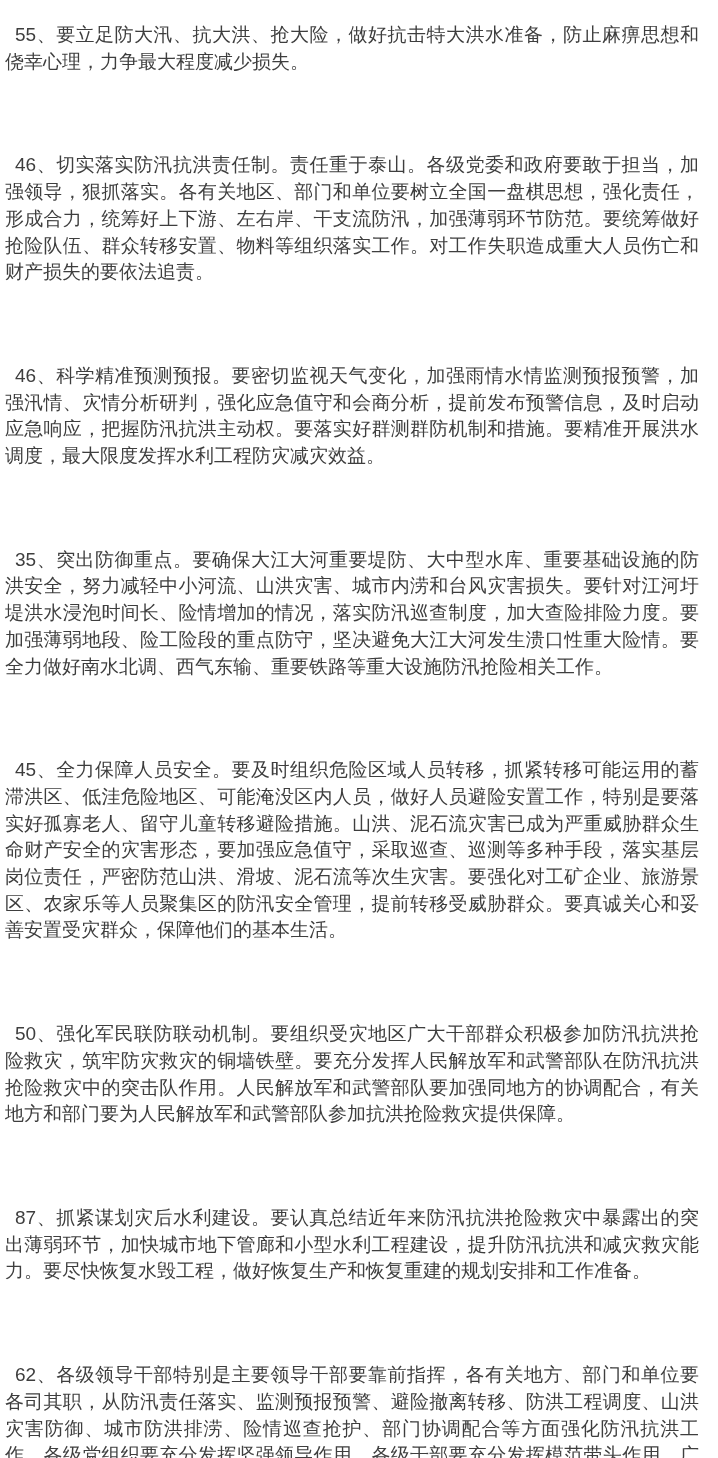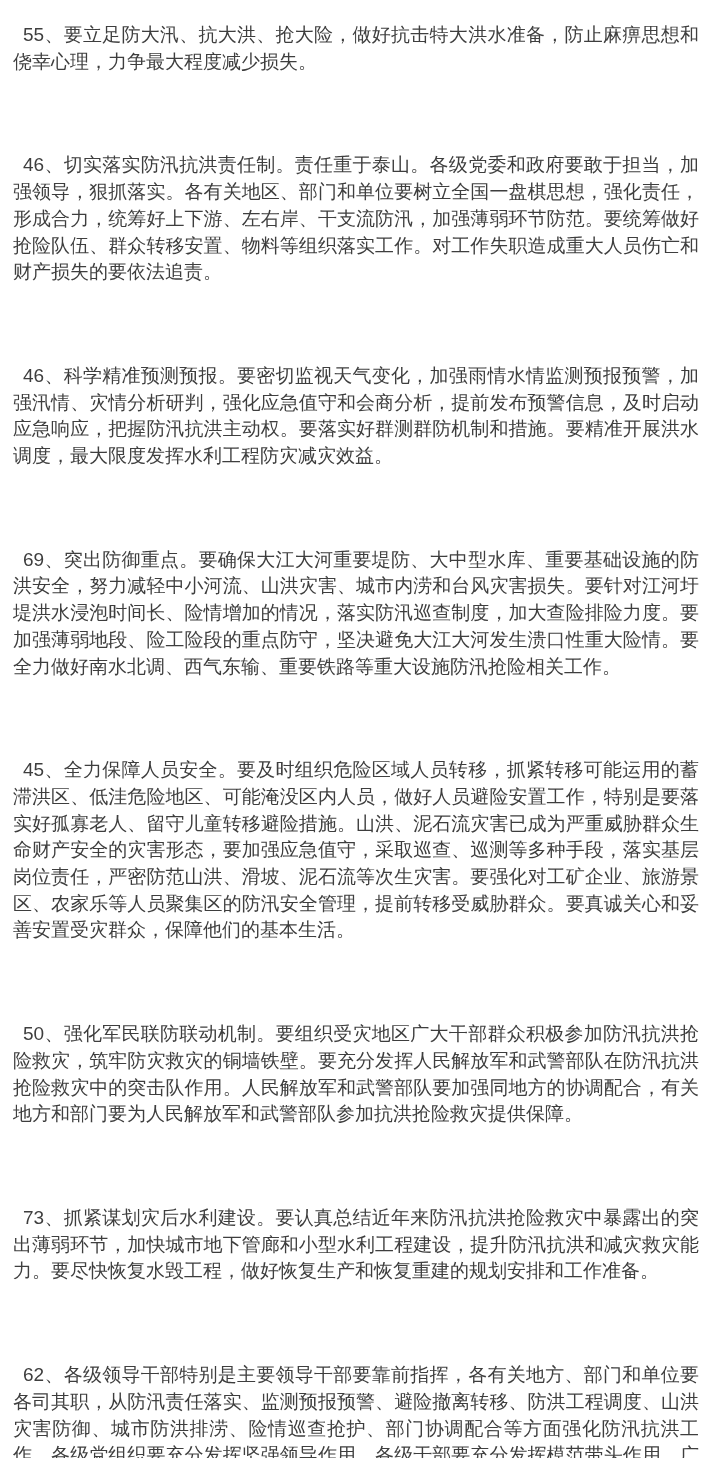--- a/index.html
+++ b/index.html
@@ -18,34 +18,34 @@
   .doc {
     box-sizing: border-box;
     width: 718px;
     padding: 22px 19px 0 5px;
     color: #3e3e3e;
     font-size: 19px;
     line-height: 26.7px;
     text-align: justify;
   }
   .doc p {
-    margin: 0 0 77px 8px;
+    margin: 0 0 77px 0;
     text-indent: 10px;
   }
   .doc p:last-child {
     margin-bottom: 0;
   }
 </style>
 </head>
 <body>
 
 <div class="page">
   <div class="doc">
     <p>55、要立足防大汛、抗大洪、抢大险，做好抗击特大洪水准备，防止麻痹思想和侥幸心理，力争最大程度减少损失。</p>
     <p>46、切实落实防汛抗洪责任制。责任重于泰山。各级党委和政府要敢于担当，加强领导，狠抓落实。各有关地区、部门和单位要树立全国一盘棋思想，强化责任，形成合力，统筹好上下游、左右岸、干支流防汛，加强薄弱环节防范。要统筹做好抢险队伍、群众转移安置、物料等组织落实工作。对工作失职造成重大人员伤亡和财产损失的要依法追责。</p>
     <p>46、科学精准预测预报。要密切监视天气变化，加强雨情水情监测预报预警，加强汛情、灾情分析研判，强化应急值守和会商分析，提前发布预警信息，及时启动应急响应，把握防汛抗洪主动权。要落实好群测群防机制和措施。要精准开展洪水调度，最大限度发挥水利工程防灾减灾效益。</p>
-    <p>69、突出防御重点。要确保大江大河重要堤防、大中型水库、重要基础设施的防洪安全，努力减轻中小河流、山洪灾害、城市内涝和台风灾害损失。要针对江河圩堤洪水浸泡时间长、险情增加的情况，落实防汛巡查制度，加大查险排险力度。要加强薄弱地段、险工险段的重点防守，坚决避免大江大河发生溃口性重大险情。要全力做好南水北调、西气东输、重要铁路等重大设施防汛抢险相关工作。</p>
+    <p>35、突出防御重点。要确保大江大河重要堤防、大中型水库、重要基础设施的防洪安全，努力减轻中小河流、山洪灾害、城市内涝和台风灾害损失。要针对江河圩堤洪水浸泡时间长、险情增加的情况，落实防汛巡查制度，加大查险排险力度。要加强薄弱地段、险工险段的重点防守，坚决避免大江大河发生溃口性重大险情。要全力做好南水北调、西气东输、重要铁路等重大设施防汛抢险相关工作。</p>
     <p>45、全力保障人员安全。要及时组织危险区域人员转移，抓紧转移可能运用的蓄滞洪区、低洼危险地区、可能淹没区内人员，做好人员避险安置工作，特别是要落实好孤寡老人、留守儿童转移避险措施。山洪、泥石流灾害已成为严重威胁群众生命财产安全的灾害形态，要加强应急值守，采取巡查、巡测等多种手段，落实基层岗位责任，严密防范山洪、滑坡、泥石流等次生灾害。要强化对工矿企业、旅游景区、农家乐等人员聚集区的防汛安全管理，提前转移受威胁群众。要真诚关心和妥善安置受灾群众，保障他们的基本生活。</p>
     <p>50、强化军民联防联动机制。要组织受灾地区广大干部群众积极参加防汛抗洪抢险救灾，筑牢防灾救灾的铜墙铁壁。要充分发挥人民解放军和武警部队在防汛抗洪抢险救灾中的突击队作用。人民解放军和武警部队要加强同地方的协调配合，有关地方和部门要为人民解放军和武警部队参加抗洪抢险救灾提供保障。</p>
-    <p>73、抓紧谋划灾后水利建设。要认真总结近年来防汛抗洪抢险救灾中暴露出的突出薄弱环节，加快城市地下管廊和小型水利工程建设，提升防汛抗洪和减灾救灾能力。要尽快恢复水毁工程，做好恢复生产和恢复重建的规划安排和工作准备。</p>
+    <p>87、抓紧谋划灾后水利建设。要认真总结近年来防汛抗洪抢险救灾中暴露出的突出薄弱环节，加快城市地下管廊和小型水利工程建设，提升防汛抗洪和减灾救灾能力。要尽快恢复水毁工程，做好恢复生产和恢复重建的规划安排和工作准备。</p>
     <p>62、各级领导干部特别是主要领导干部要靠前指挥，各有关地方、部门和单位要各司其职，从防汛责任落实、监测预报预警、避险撤离转移、防洪工程调度、山洪灾害防御、城市防洪排涝、险情巡查抢护、部门协调配合等方面强化防汛抗洪工作。各级党组织要充分发挥坚强领导作用，各级干部要充分发挥模范带头作用，广大共产党员要充分发挥</p>
   </div>
 </div>
 
 </body></html>

